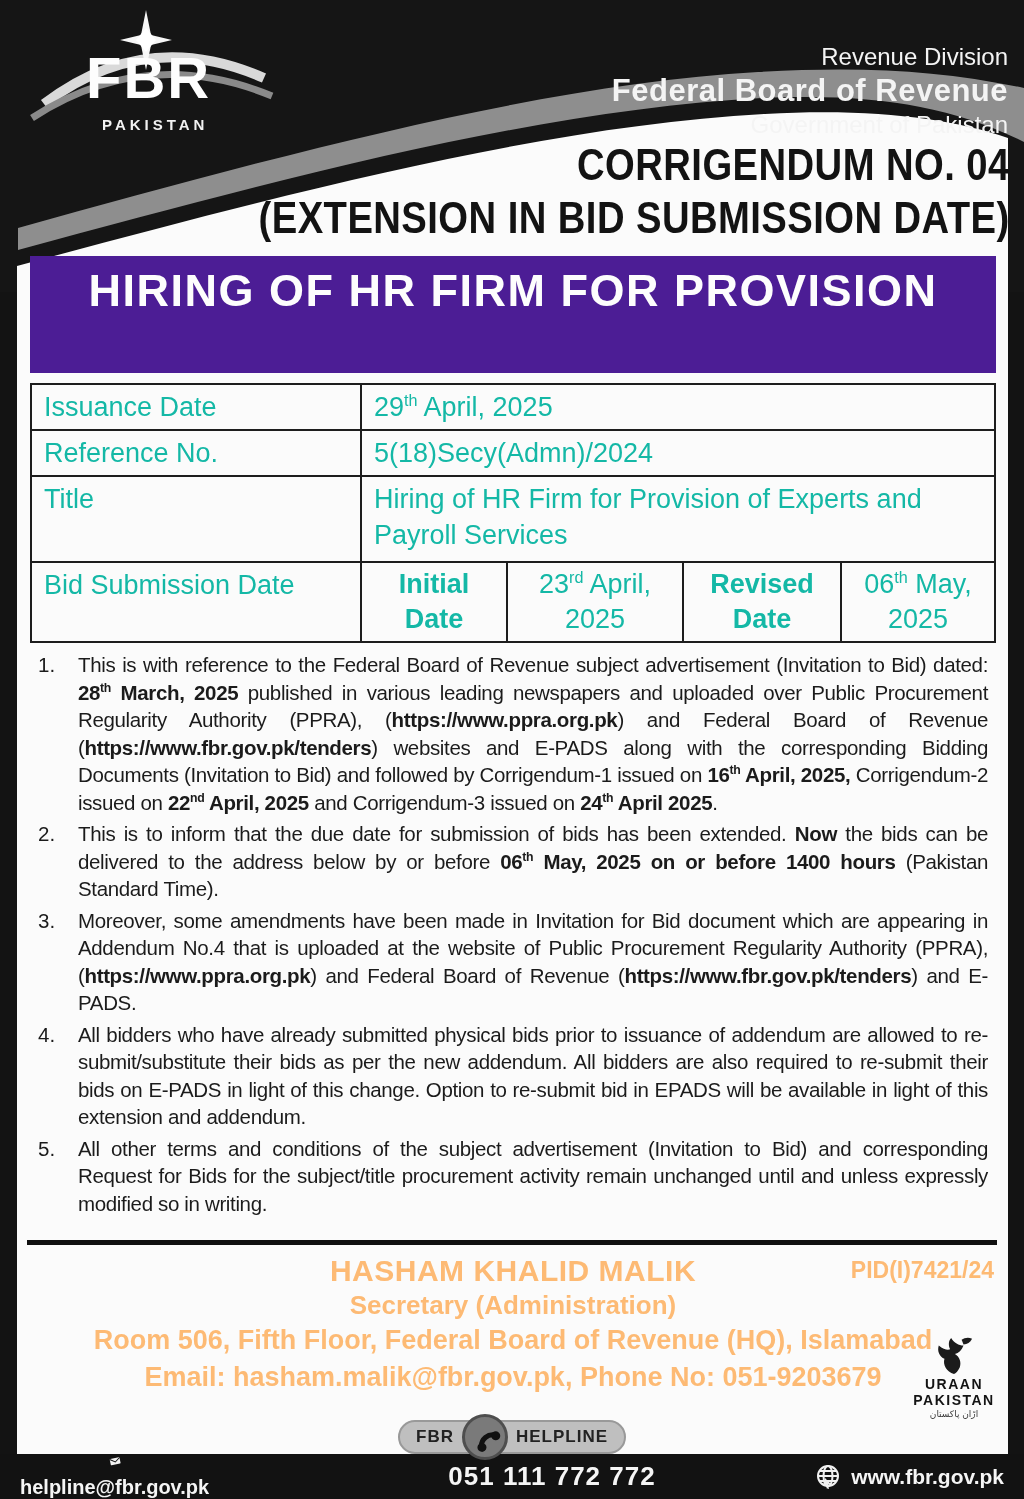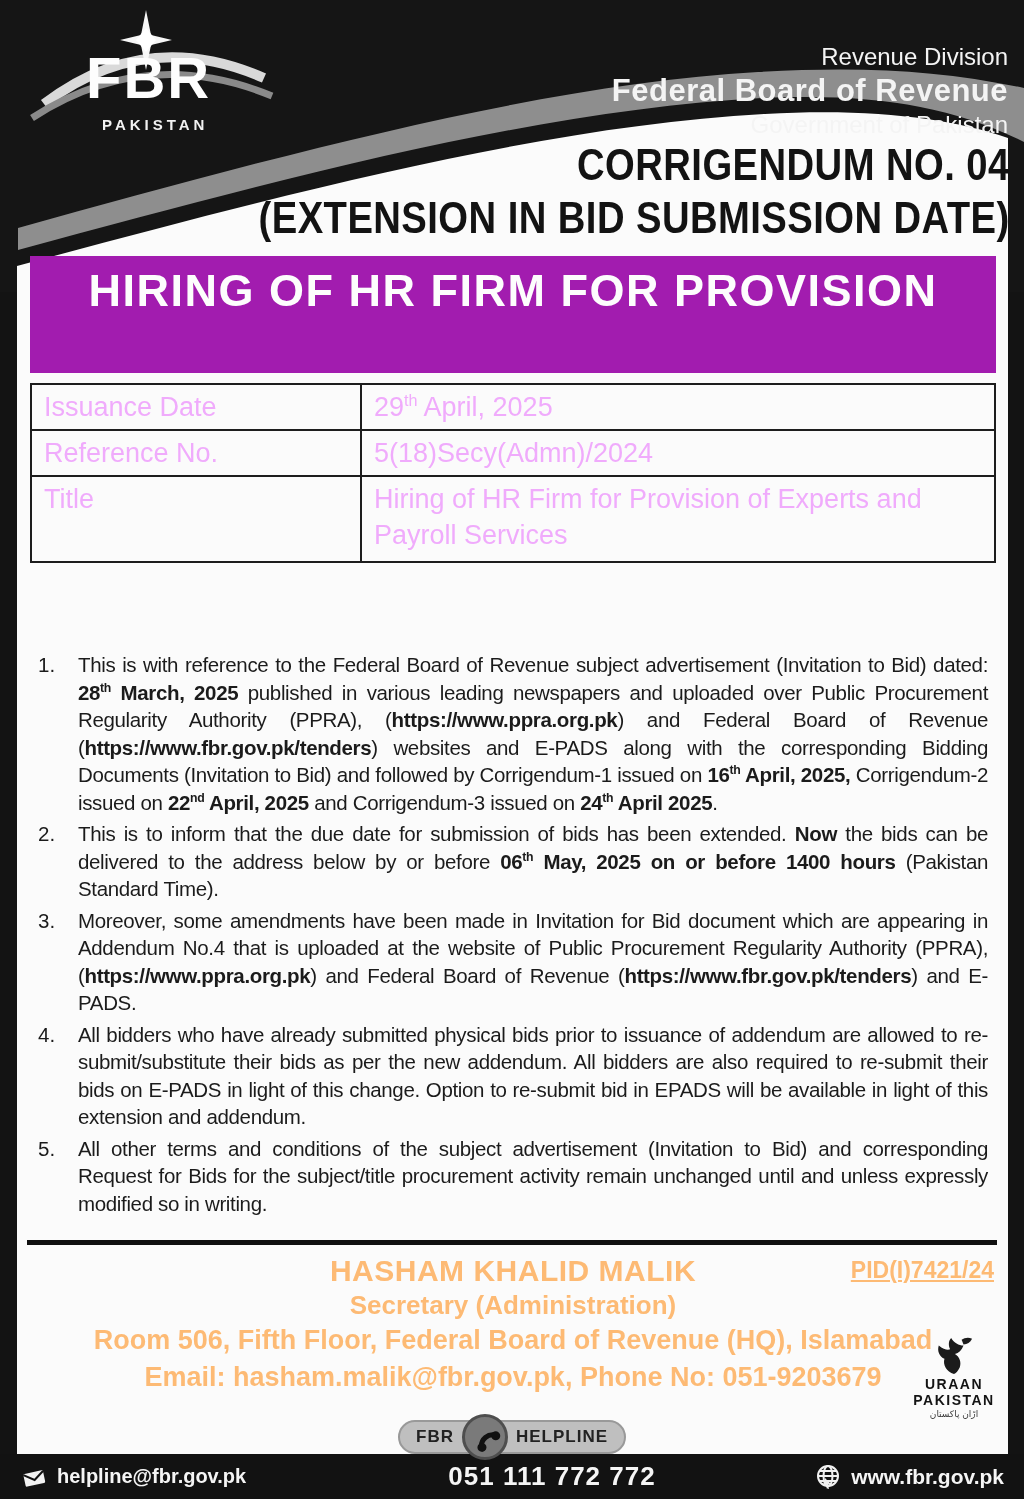--- a/index.html
+++ b/index.html
@@ -24,67 +24,67 @@
   .org-line1 { font-size:24px; line-height:30px; }
   .org-line2 { font-size:31px; font-weight:bold; line-height:38px; letter-spacing:0.5px; }
   .org-line3 { font-size:24px; line-height:30px; }
 
   
   .doc-title { position:absolute; right:14px; top:138px; text-align:right; z-index:3; color:#131313;
     font-weight:bold; font-size:45px; line-height:53px; white-space:nowrap;
     transform:scaleX(0.85); transform-origin:100% 0; letter-spacing:0.5px; }
 
   
-  .banner { position:absolute; left:30px; top:256px; width:966px; height:117px; background:#a21caf; z-index:3;
+  .banner { position:absolute; left:30px; top:256px; width:966px; height:117px; background:#4c1d95; z-index:3;
     color:#fdfdfd; text-align:center; font-weight:bold; font-size:45px; letter-spacing:1.5px; line-height:50px;
     padding-top:10px; box-sizing:border-box; }
 
   
   .info-table { position:absolute; left:30px; top:383px; width:966px; z-index:3; border-collapse:collapse;
-    color:#f0abfc; table-layout:fixed; }
+    color:#14b8a6; table-layout:fixed; }
   .info-table td { border:2.5px solid #1d1d1d; font-size:27px; padding:4px 12px; vertical-align:top; line-height:36px; }
   .info-table .lbl { text-align:left; }
   .info-table .ctr { text-align:center; line-height:35px; padding-left:4px; padding-right:4px; }
   .info-table .bold { font-weight:bold; }
   .r1 { height:42px; } .r2 { height:42px;padding-left:8px; } .r3 { height:86px; } .r4 { height:74px; }
   sup { font-size:60%; line-height:0; vertical-align:super; }
 
   
   .list { position:absolute; left:36px; top:651px; width:954px; z-index:3; color:#1b1b1b; }
   .li { display:flex; margin-bottom:4px; }
   .num { flex:none; width:42px; font-size:20.5px; line-height:27.5px; padding-left:2px; box-sizing:border-box; }
   .txt { flex:1; font-size:20.5px; line-height:27.5px; letter-spacing:-0.35px; text-align:justify; padding-right:2px; }
 
   .rule { position:absolute; left:27px; top:1240px; width:970px; height:5px; background:#101010; z-index:3; }
 
   
   .footer { position:absolute; left:30px; top:1252px; width:966px; text-align:center; z-index:3; color:#fdba74; }
   .f-name { font-size:30px; font-weight:bold; line-height:37px; letter-spacing:0.5px; }
-  .f-pid { position:absolute; right:2px; top:5px; font-size:23px; font-weight:bold;text-decoration:underline; }
+  .f-pid { position:absolute; right:2px; top:5px; font-size:23px; font-weight:bold; }
   .f-title { font-size:26px; font-weight:bold; line-height:33px; }
   .f-addr { font-size:27px; font-weight:bold; line-height:37px; }
   .f-contact { font-size:27px; font-weight:bold; line-height:37px; }
 
   
   .uraan { position:absolute; right:18px; top:1336px; width:104px; text-align:center; z-index:4; color:#141414; }
   .uraan svg { display:block; margin:0 auto; }
   .uraan-name { font-size:14px; font-weight:bold; letter-spacing:1.5px; line-height:16px; }
   .urdu { font-size:9px; color:#3a3a3a; line-height:12px; font-family:"DejaVu Sans", sans-serif; }
 
   
   .pill { position:absolute; left:50%; transform:translateX(-50%); top:1420px; height:34px; background:#bfbfbf;
     border:2px solid #999; border-radius:20px; display:flex; align-items:center; padding:0 16px; gap:10px; z-index:5;
     box-sizing:border-box; }
   .pill-label { font-size:17px; font-weight:bold; color:#222; letter-spacing:1px; }
   .pill-circle { width:46px; height:46px; border-radius:50%; background:#7a7a7a; border:3px solid #4e4e4e;
     margin:-12px -2px; display:flex; align-items:center; justify-content:center; box-sizing:border-box; flex:none; }
 
   
   .bottombar { position:absolute; left:0; bottom:0; width:1024px; height:45px; background:#121212; z-index:4; color:#f5f5f5; }
-  .bb-left { position:absolute; left:20px; top:0; height:45px; display:flex; gap:9px; align-items:center; font-size:20px; font-weight:bold; }
+  .bb-left { position:absolute; left:20px; top:0; height:45px; display:flex; gap:9px; align-items:center; font-size:20px; font-weight:bold;flex-direction:column; }
   .bb-center { position:absolute; left:50%; top:0; height:45px; transform:translateX(-50%); display:flex; align-items:center;
     font-size:26px; font-weight:bold; letter-spacing:1px;margin-left:40px; }
   .bb-right { position:absolute; right:20px; top:0; height:45px; display:flex; gap:9px; align-items:center; font-size:21px; font-weight:bold; }
 </style>
 </head>
 <body>
 
 <div class="page">
 
   <div class="sheet"></div>
@@ -134,20 +134,27 @@
       <td class="lbl">Issuance Date</td>
       <td colspan="4"><span>29</span><sup>th</sup><span> April, 2025</span></td>
     </tr>
     <tr class="r2">
       <td class="lbl">Reference No.</td>
       <td colspan="4"><span>5(18)Secy(Admn)/2024</span></td>
     </tr>
     <tr class="r3">
       <td class="lbl">Title</td>
       <td colspan="4"><span>Hiring of HR Firm for Provision of Experts and Payroll Services</span></td>
+    </tr>
+    <tr class="r4">
+      <td class="lbl">Bid Submission Date</td>
+      <td class="ctr bold">Initial Date</td>
+      <td class="ctr"><span>23</span><sup>rd</sup><span> April, 2025</span></td>
+      <td class="ctr bold">Revised Date</td>
+      <td class="ctr"><span>06</span><sup>th</sup><span> May, 2025</span></td>
     </tr>
   </tbody>
     </table>
 
   <div class="list">
     <div class="li">
       <div class="num">1.</div>
       <div class="txt"><span>This is with reference to the Federal Board of Revenue subject advertisement (Invitation to Bid) dated: </span><span style="font-weight: bold;">28</span><sup style="font-weight: bold;">th</sup><span style="font-weight: bold;"> March, 2025</span><span> published in various leading newspapers and uploaded over Public Procurement Regularity Authority (PPRA), (</span><span style="font-weight: bold;">https://www.ppra.org.pk</span><span>) and Federal Board of Revenue (</span><span style="font-weight: bold;">https://www.fbr.gov.pk/tenders</span><span>) websites and E-PADS along with the corresponding Bidding Documents (Invitation to Bid) and followed by Corrigendum-1 issued on </span><span style="font-weight: bold;">16</span><sup style="font-weight: bold;">th</sup><span style="font-weight: bold;"> April, 2025,</span><span> Corrigendum-2 issued on </span><span style="font-weight: bold;">22</span><sup style="font-weight: bold;">nd</sup><span style="font-weight: bold;"> April, 2025</span><span> and Corrigendum-3 issued on </span><span style="font-weight: bold;">24</span><sup style="font-weight: bold;">th</sup><span style="font-weight: bold;"> April 2025</span><span>.</span></div>
     </div>
     <div class="li">

